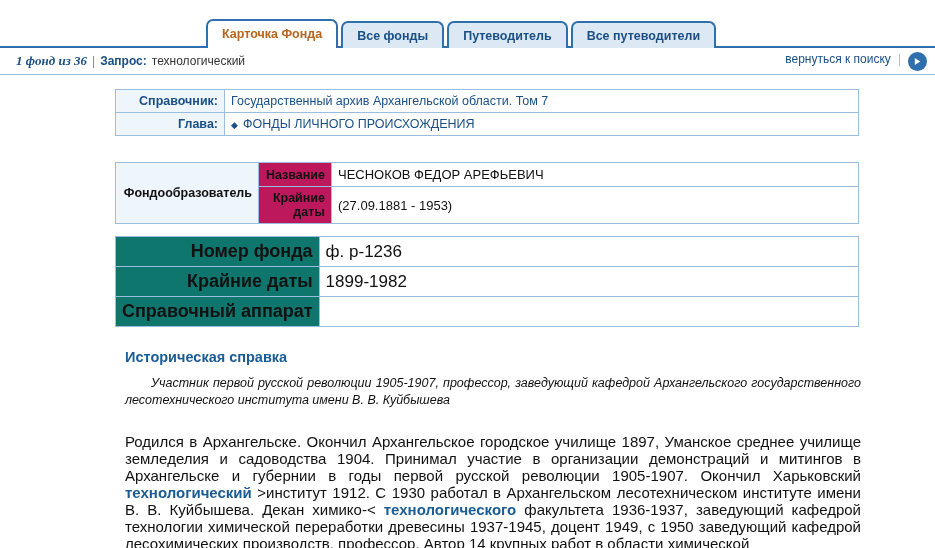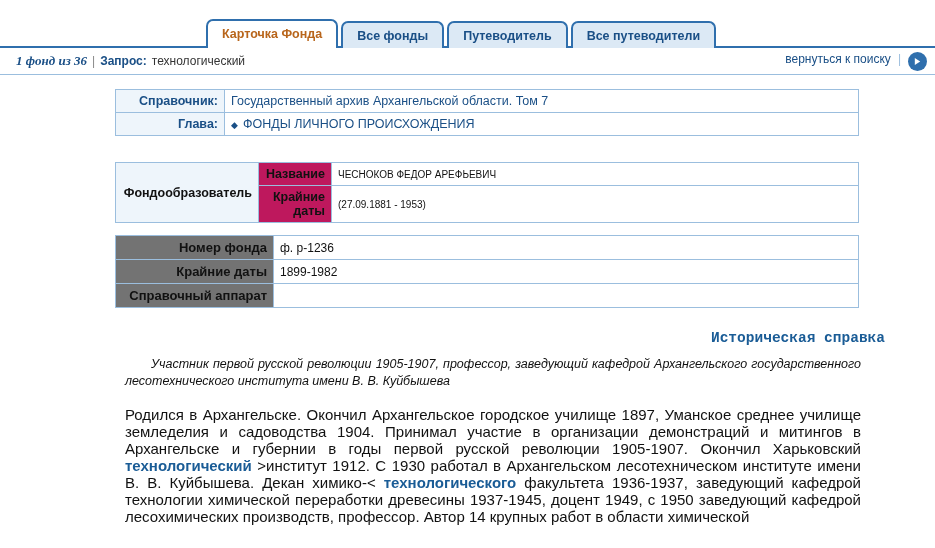--- a/index.html
+++ b/index.html
@@ -138,49 +138,48 @@
   }
   .sub-label {
     background: #be185d;
     color: #111;
     font-weight: bold;
     text-align: right;
     width: 60px;
     white-space: nowrap;
     font-size: 12.5px;
   }
-  .fo-val { font-size: 10px; color: #111; }
+  .fo-val { font-size: 13px; color: #111; }
 
   
   .p-label {
-    background: #737373;
+    background: #0f766e;
     color: #111;
     font-weight: bold;
     text-align: right;
     width: 145px;
     white-space: nowrap;
-    font-size: 13px;
-  }
-  .p-val { font-size: 12px; color: #111; }
+    font-size: 18px;
+  }
+  .p-val { font-size: 17px; color: #111; }
 
   
   h3.section {
     color: #1a5c96;
     font-size: 14.5px;
     font-weight: bold;
     margin: 22px 0 10px 10px;
-    font-family: Liberation Mono, monospace;
-    text-align: right;
+    font-family: Liberation Sans, sans-serif;
   }
   .note-italic {
     font-style: italic;
     font-size: 12.5px;
     color: #111;
     text-align: justify;
-    margin: 0 0 16px 10px;
+    margin: 0 0 24px 10px;
     width: 736px;
     line-height: 17px;
     text-indent: 26px;
   }
   .note-body {
     font-size: 15px;
     color: #111;
     text-align: justify;
     margin: 0 0 0 10px;
     width: 736px;

